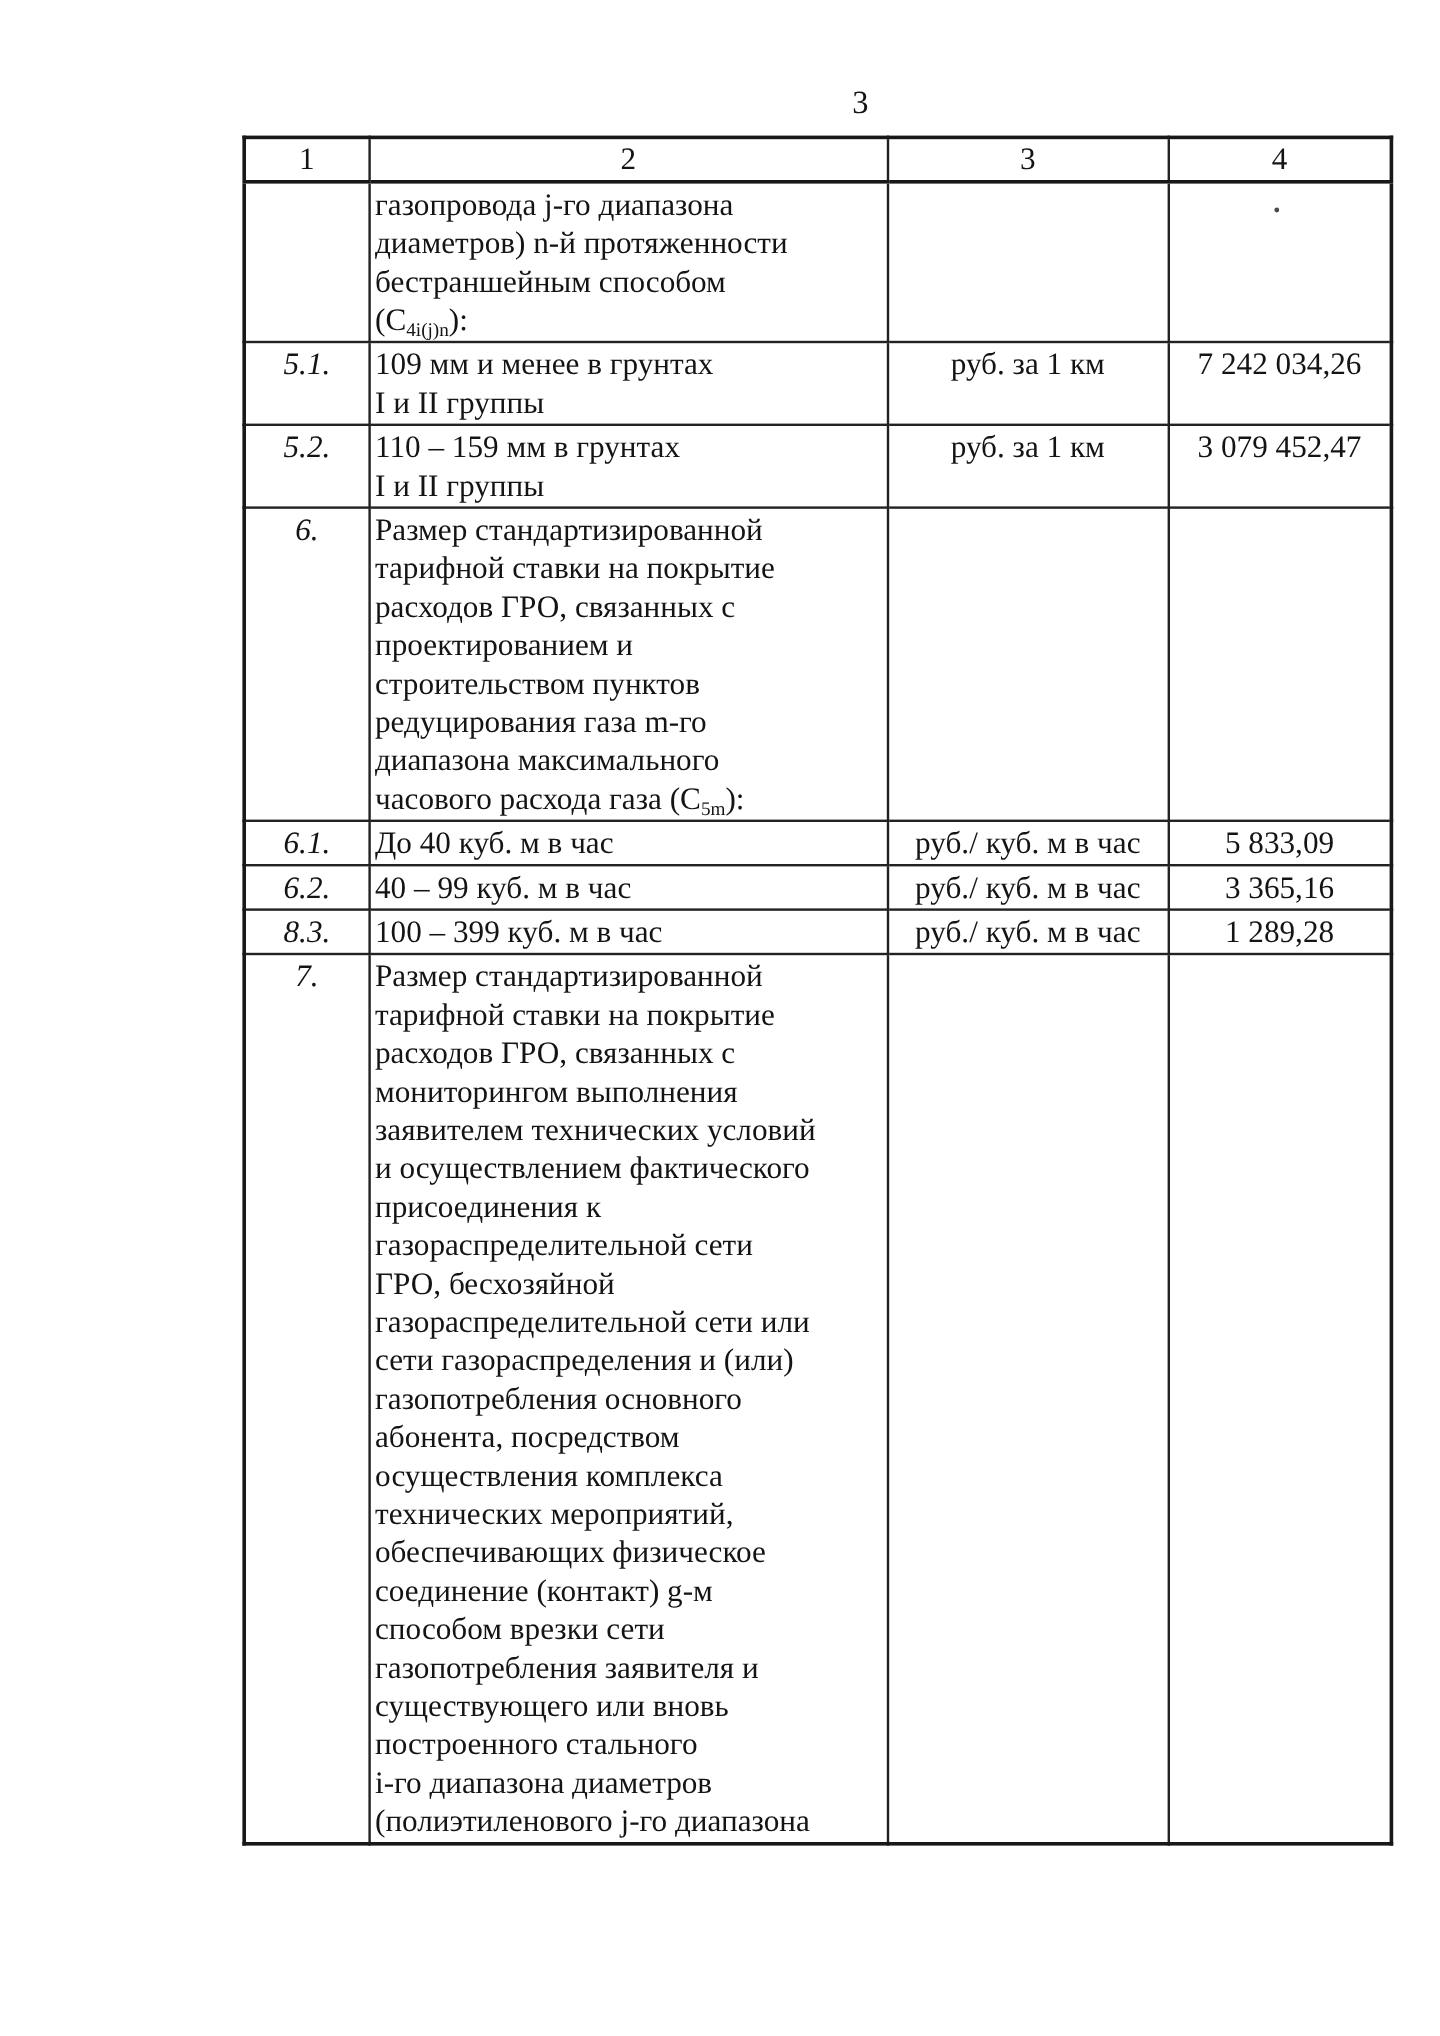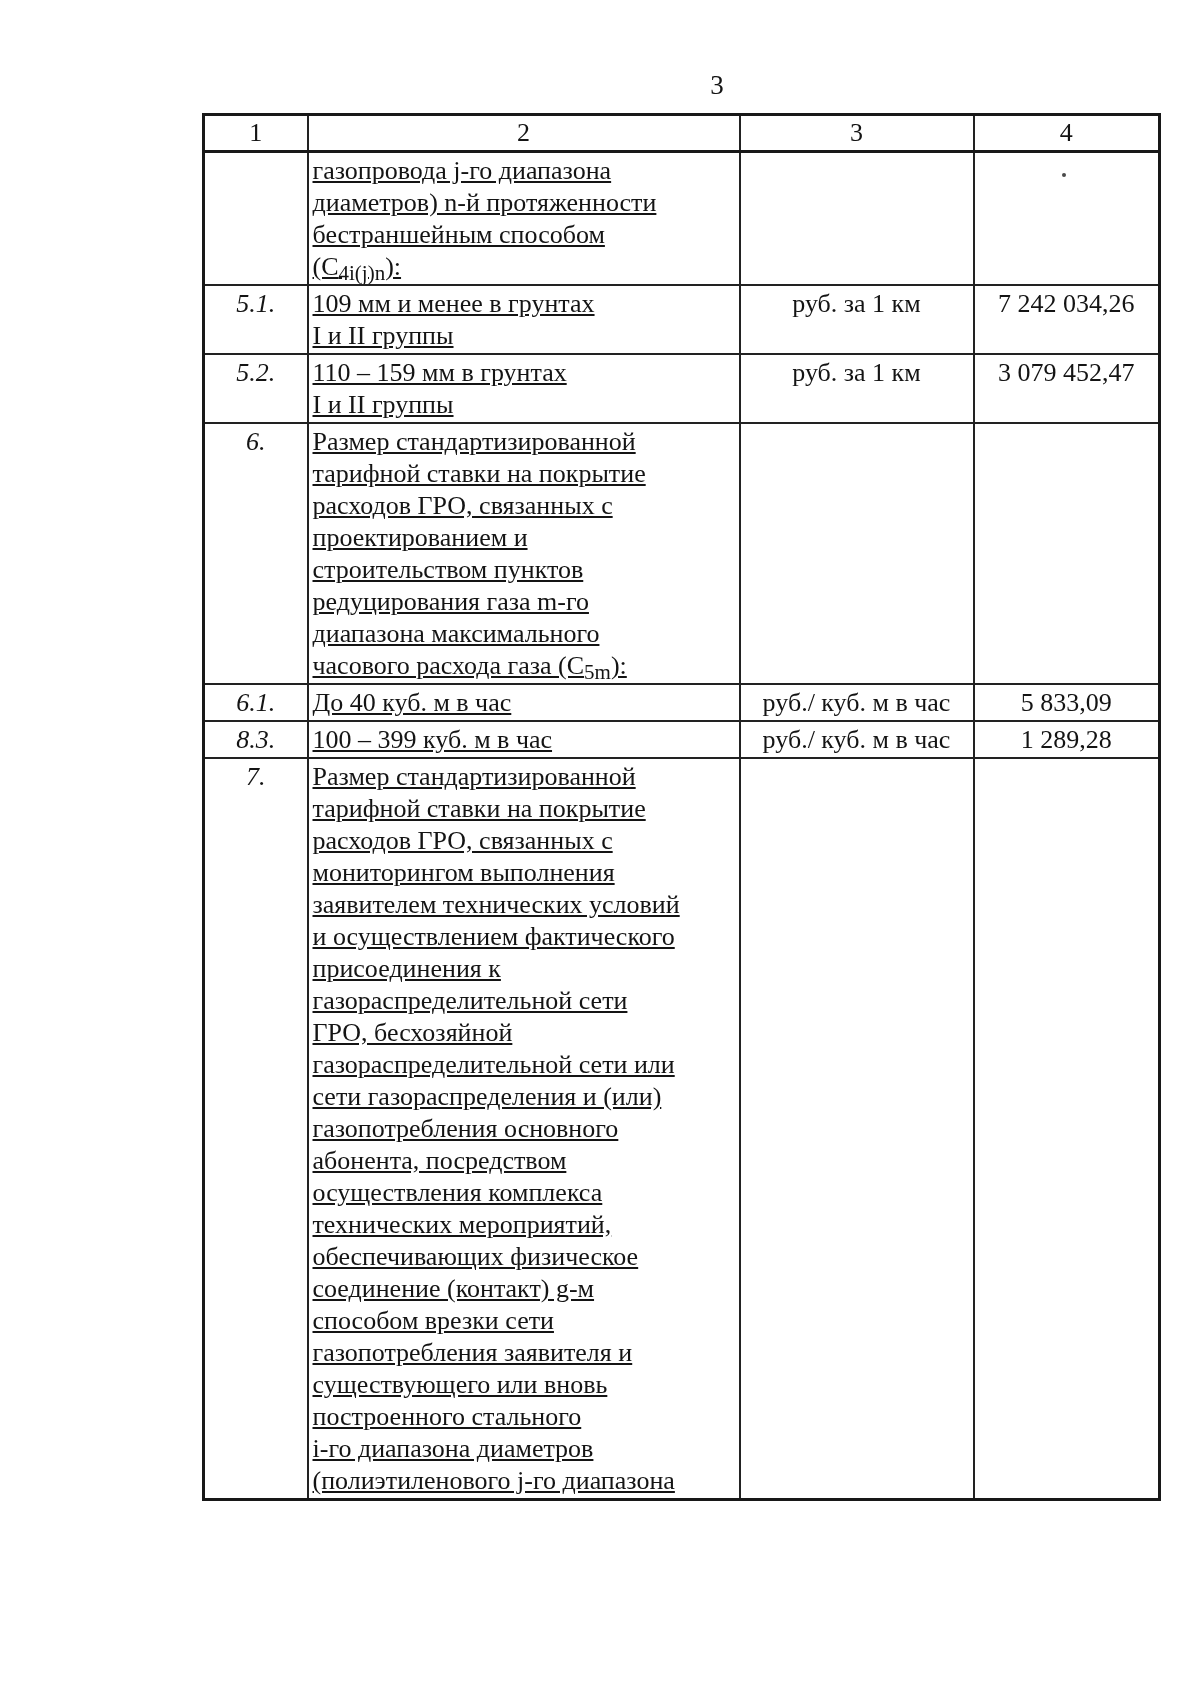--- a/index.html
+++ b/index.html
@@ -39,24 +39,24 @@
     padding: 2px 4px 1px 4px;
     overflow: hidden;
   }
   table.doc thead th {
     height: 32px;
     text-align: center;
     border-bottom: 3px solid #181818;
     padding: 1px 0 1px 0;
   }
   td.c-num  { text-align: center; font-style: italic; }
-  td.c-name { text-align: left; padding-left: 12px; padding-right: 8px; text-decoration: underline; }
+  td.c-name { text-align: left; padding-left: 12px; padding-right: 8px; }
   td.c-unit { text-align: center; }
   td.c-value{ text-align: center; }
-  sub { font-size: 21px; line-height: 0; vertical-align: -5px; letter-spacing: 0; }
+  sub { font-size: 16px; line-height: 0; vertical-align: -5px; letter-spacing: 0; }
   .speck {
     position: absolute;
     left: 1062px;
     top: 173px;
     width: 4px;
     height: 4px;
     background: #4a4a4a;
     border-radius: 50%;
   }
 </style>
@@ -123,20 +123,26 @@
       <td class="c-value"></td>
     </tr>
 
     <tr>
       <td class="c-num">6.1.</td>
       <td class="c-name">До 40 куб. м в час</td>
       <td class="c-unit">руб./ куб. м в час</td>
       <td class="c-value">5 833,09</td>
     </tr>
 
+    <tr>
+      <td class="c-num">6.2.</td>
+      <td class="c-name">40 – 99 куб. м в час</td>
+      <td class="c-unit">руб./ куб. м в час</td>
+      <td class="c-value">3 365,16</td>
+    </tr>
 
     <tr>
       <td class="c-num">8.3.</td>
       <td class="c-name">100 – 399 куб. м в час</td>
       <td class="c-unit">руб./ куб. м в час</td>
       <td class="c-value">1 289,28</td>
     </tr>
 
 
     <tr>

